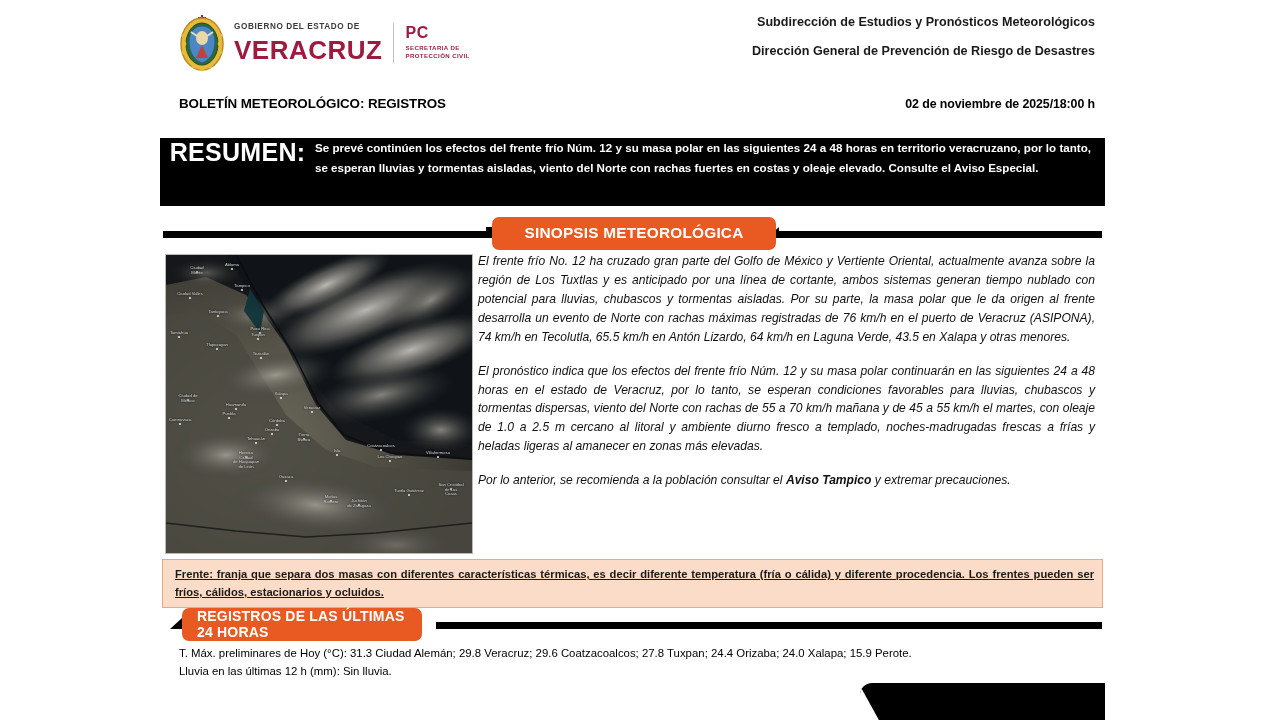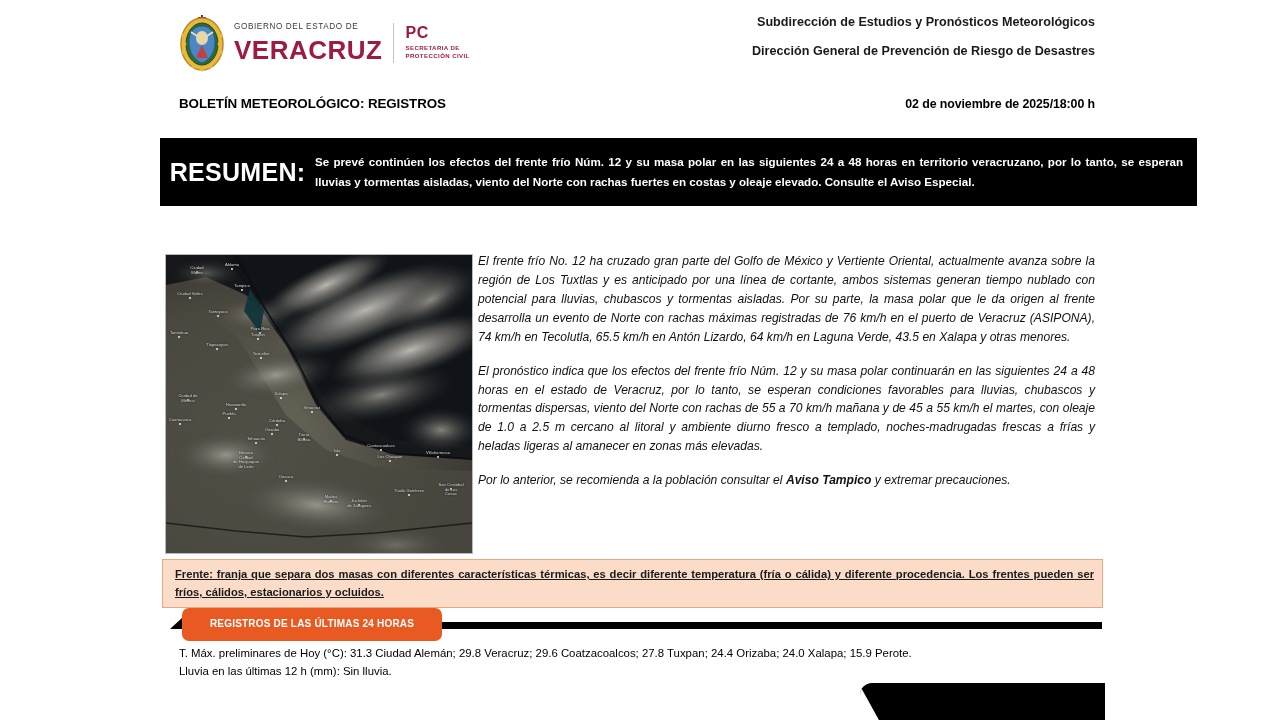--- a/index.html
+++ b/index.html
@@ -35,21 +35,21 @@
     height: 62px;
   }
   .shield {
     position: relative;
     width: 46px; height: 58px;
     flex: 0 0 auto;
   }
   .logo-text { margin-left: 9px; display: flex; align-items: center; }
   .logo-gob {
     font-size: 8.2px;
-    font-weight: normal;
+    font-weight: bold;
     letter-spacing: 0.6px;
     color: #3a3a3a;
     line-height: 1;
     margin-bottom: 6px;
   }
   .logo-ver {
     font-size: 26px;
     font-weight: bold;
     letter-spacing: 0.5px;
     color: #9e1b40;
@@ -103,24 +103,24 @@
     font-size: 12.4px;
     font-weight: bold;
     color: #000;
     letter-spacing: -0.1px;
   }
 
   
   .resumen {
     position: absolute;
     left: 0; top: 138px;
-    width: 1037px; height: 68px;
+    width: 945px; height: 68px;
     background: #000;
     display: flex;
-    align-items: center;
+    align-items: flex-start;
   }
   .resumen-label {
     flex: 0 0 auto;
     width: 155px;
     text-align: center;
     color: #fff;
     font-size: 25px;
     font-weight: bold;
     letter-spacing: 0.3px;
   }
@@ -182,22 +182,22 @@
     right: 326px;
     border-bottom: 11px solid #000;
     border-left: 12px solid transparent;
     z-index: 2;
   }
 
   
   #registros-banner { top: 608px; }
   #registros-banner .bar-right { left: 276px; right: 3px; width: auto; }
   #registros-banner .banner-pill {
-    left: 22px; width: 260px;
-    font-size: 10px;
+    left: 22px; width: 240px;
+    font-size: 14px;
   }
   #registros-banner .wedge.wl0 {
     left: 10px;
     top: 10px;
     border-bottom: 11px solid #000;
     border-left: 12px solid transparent;
     z-index: 2;
   }
 
   
@@ -352,20 +352,27 @@
     <div class="title-row">
       <div class="bulletin-title">BOLETÍN METEOROLÓGICO: REGISTROS</div>
       <div class="bulletin-date">02 de noviembre de 2025/18:00 h</div>
     </div>
 
     <div class="resumen">
       <div class="resumen-label">RESUMEN:</div>
       <div class="resumen-text">Se prevé continúen los efectos del frente frío Núm. 12 y su masa polar en las siguientes 24 a 48 horas en territorio veracruzano, por lo tanto, se esperan lluvias y tormentas aisladas, viento del Norte con rachas fuertes en costas y oleaje elevado. Consulte el Aviso Especial.</div>
     </div>
 
+    <div class="banner-row" id="sinopsis-banner">
+      <div class="bar-left"></div>
+      <div class="wedge wl"></div>
+      <div class="banner-pill">SINOPSIS METEOROLÓGICA</div>
+      <div class="wedge wr"></div>
+      <div class="bar-right"></div>
+    </div>
 
     <div class="synopsis">
       <div class="sat-img">
         <svg class="sat-canvas" width="306" height="298" viewBox="0 0 306 298" preserveAspectRatio="none">
           <defs>
             <radialGradient id="cl1" cx="50%" cy="50%" r="50%">
               <stop offset="0%" stop-color="#d8d4cc" stop-opacity="0.85"></stop>
               <stop offset="60%" stop-color="#9a968e" stop-opacity="0.45"></stop>
               <stop offset="100%" stop-color="#55534e" stop-opacity="0"></stop>
             </radialGradient>

